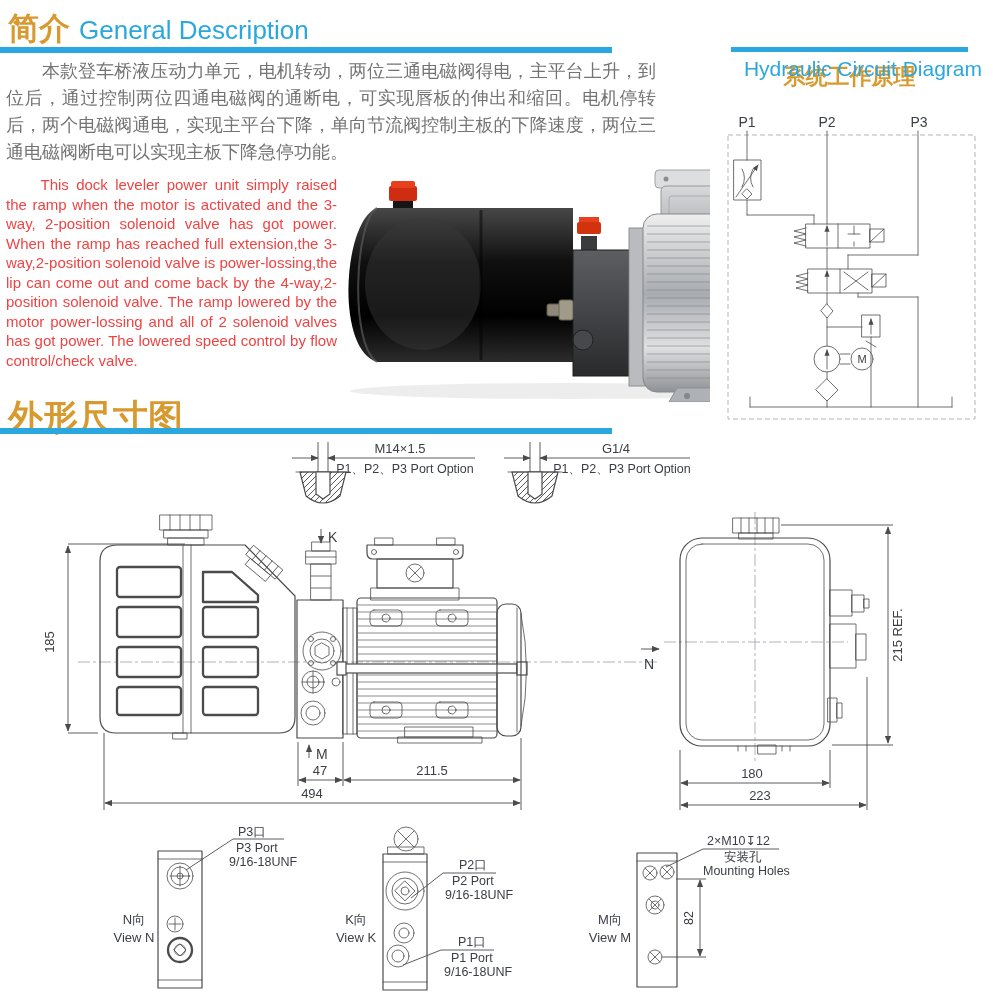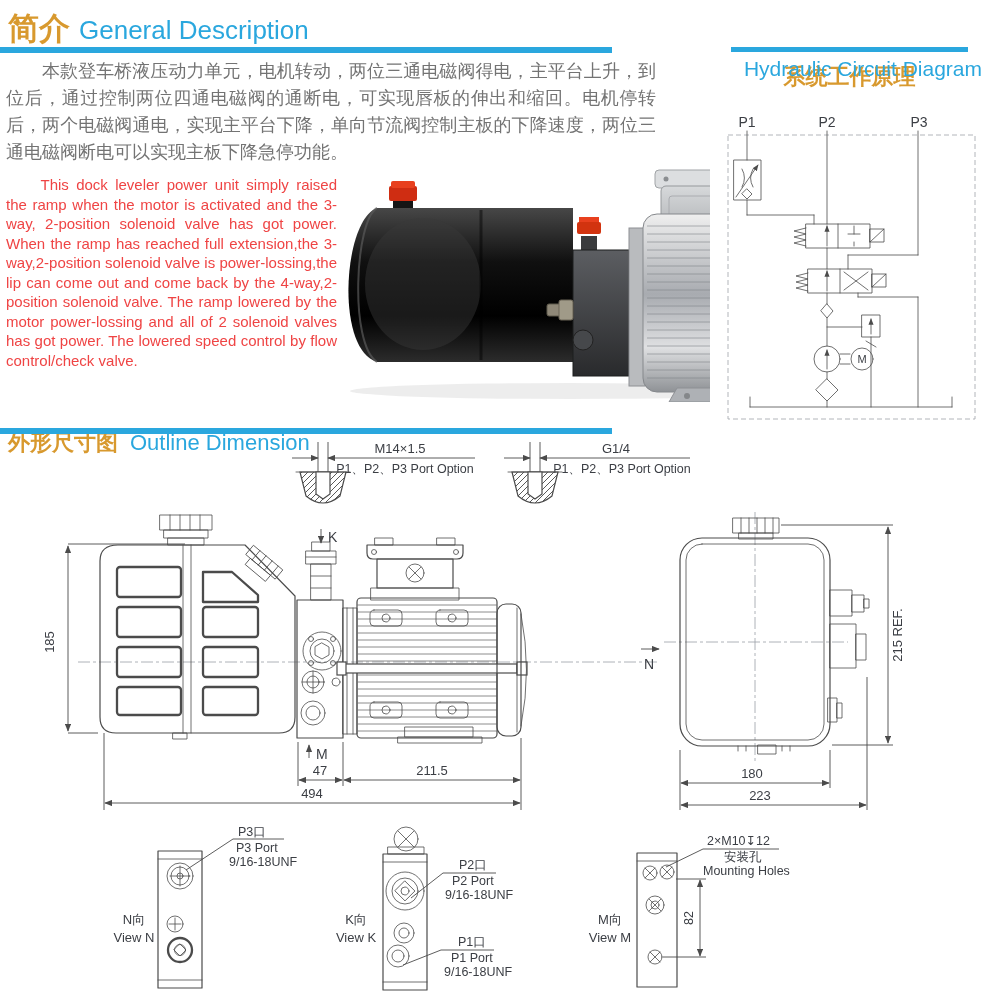--- a/index.html
+++ b/index.html
@@ -8,21 +8,21 @@
   .abs{position:absolute;}
   .hdr-cn{color:#d8992e;font-weight:bold;}
   .hdr-en{color:#2aa7de;}
   .bar{position:absolute;background:#2aa7de;}
   .hdr-general{left:8px;top:8px;display:flex;align-items:baseline;gap:9px;}
   .hdr-general .hdr-cn{font-size:31px;}
   .hdr-general .hdr-en{font-size:26px;}
   .hdr-circuit-cn{left:731px;top:26px;width:237px;text-align:center;font-size:22px;margin-top:36px;}
   .hdr-circuit-en{left:716px;top:57px;width:266px;text-align:right;font-size:21px;}
   .hdr-outline{left:8px;top:394px;display:flex;align-items:baseline;gap:12px;}
-  .hdr-outline .hdr-cn{font-size:22px;margin-top:34px;}
+  .hdr-outline .hdr-cn{font-size:35px;}
   .hdr-outline .hdr-en{font-size:22px;}
   .intro-cn{left:6px;top:58px;width:650px;font-size:18px;line-height:27px;
             text-align:justify;text-indent:2em;color:#737373;}
   .intro-en{left:6px;top:175px;width:331px;font-size:15px;line-height:19.5px;
             text-align:justify;text-indent:2.3em;color:#ef4444;}
   svg text{font-family:"Liberation Sans",sans-serif;fill:#3b3e44;}
   .t14{font-size:14px;} .t13{font-size:13px;} .t12{font-size:12.5px;} .t11{font-size:11px;}
   .mid{text-anchor:middle;}
   .ln{fill:none;stroke:#4b4b4b;stroke-width:1.2;stroke-linejoin:round;stroke-linecap:round;}
   .th{stroke-width:0.8;}
@@ -180,21 +180,20 @@
       <circle class="ln th" cx="140" cy="256" r="11"></circle>
       <text class="t11 mid" x="140" y="260">M</text>
     </g>
     <g>
       <path class="ln th" d="M105,276 L116,287 L105,298 L94,287 Z"></path>
     </g>
   </svg>
 
   <div class="abs hdr-outline">
     <span class="hdr-cn">外形尺寸图</span>
-    <span class="hdr-en">Outline Dimension</span>
   </div>
   <div class="bar" style="left:0;top:428px;width:612px;height:6px;"></div>
 
   <svg class="abs" style="left:0;top:432px;" width="1000" height="568" viewBox="0 0 1000 568">
     <defs>
       <pattern id="hatch" patternUnits="userSpaceOnUse" width="6" height="6">
         <path d="M0,6 L6,0" stroke="#5a5a5a" stroke-width="1"></path>
       </pattern>
       <marker id="ar" viewBox="0 0 10 8" markerWidth="9" markerHeight="7" refX="9" refY="4" orient="auto-start-reverse">
         <path d="M0,0 L10,4 L0,8 Z" fill="#4b4b4b"></path>

